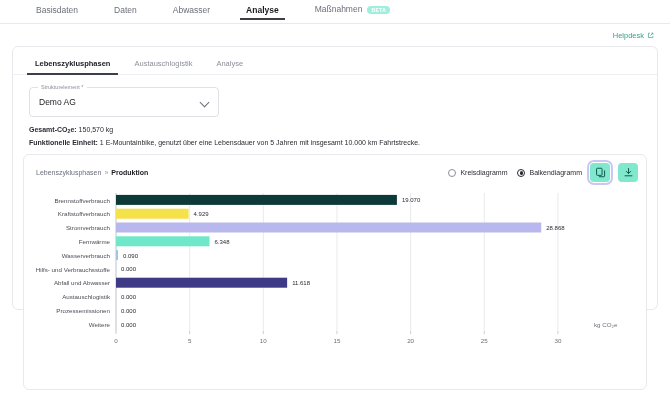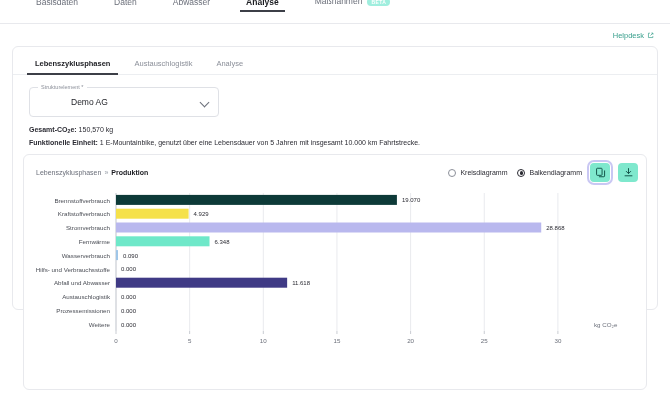--- a/index.html
+++ b/index.html
@@ -11,21 +11,21 @@
     color: #2b2b33;
     overflow: hidden;
   }
 
   
   .topbar {
     height: 24px;
     display: flex;
     align-items: flex-end;
     gap: 0;
-    padding: 0 0 12px 18px;
+    padding: 0 0 4px 18px;
     border-bottom: 1px solid #e8e9ed;
     background: #fff;
   }
   .toptab {
     font-size: 8.5px;
     color: #6b6f7a;
     padding: 0 18px 5px 18px;
     line-height: 1;
     position: relative;
     white-space: nowrap;
@@ -125,21 +125,20 @@
     background: #fff;
     padding: 0 3px;
     font-size: 5.5px;
     color: #8b8f99;
   }
   .select-value {
     position: absolute;
     left: 9px; top: 9px;
     font-size: 8.5px;
     color: #24252b;
-    margin-left: 32px;
   }
   .chev {
     position: absolute;
     right: 10px; top: 11px;
     width: 7px; height: 7px;
     border-right: 1.2px solid #6b6f7a;
     border-bottom: 1.2px solid #6b6f7a;
     transform: rotate(45deg);
   }
 

